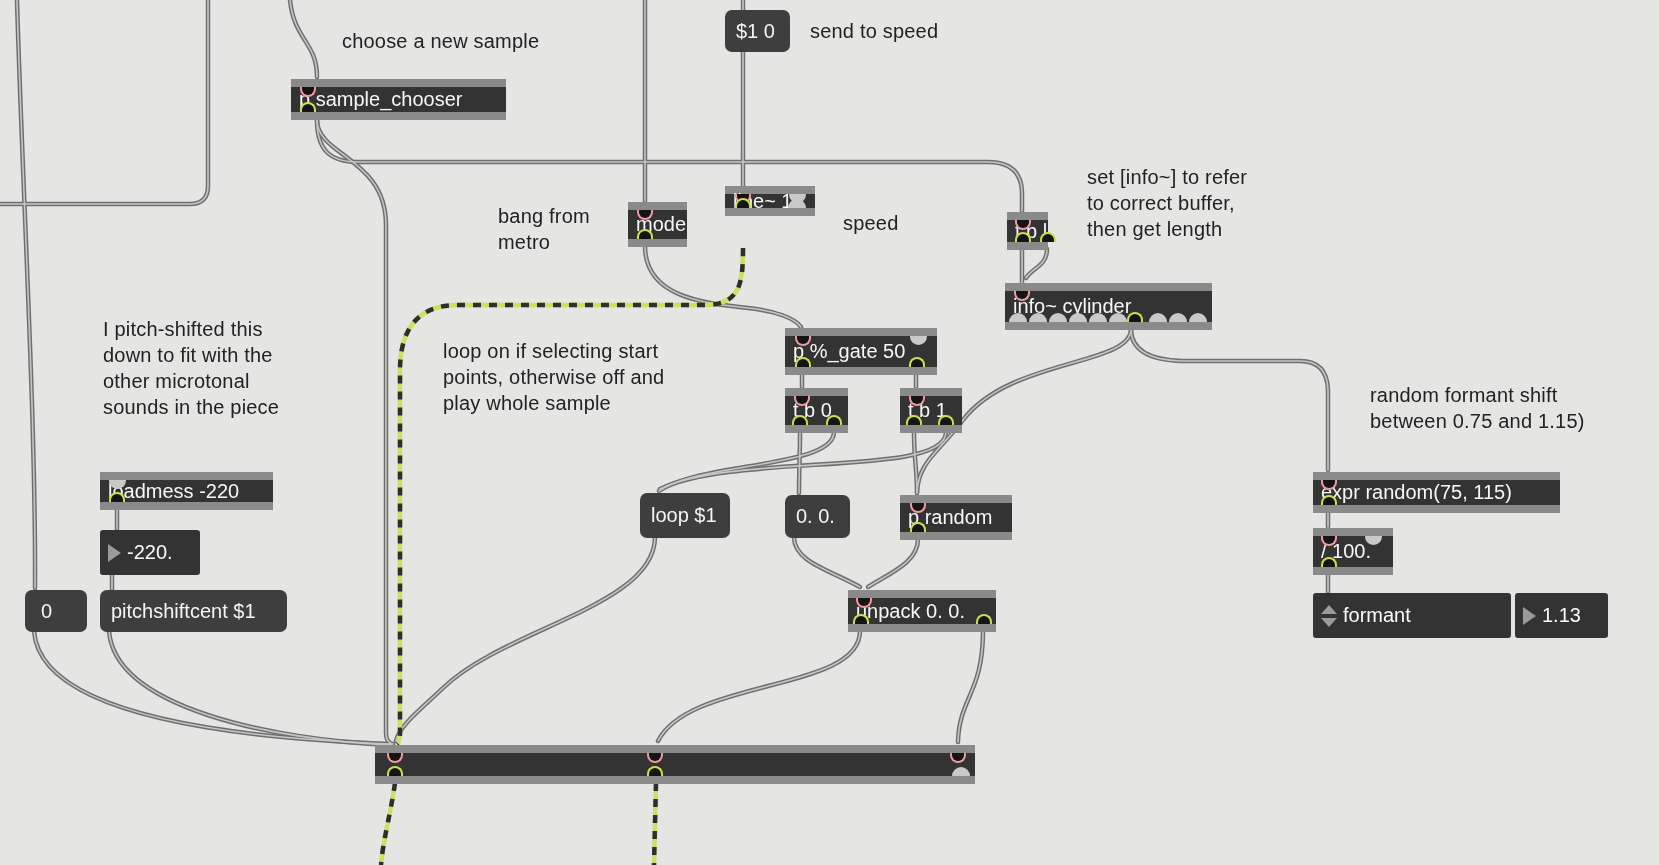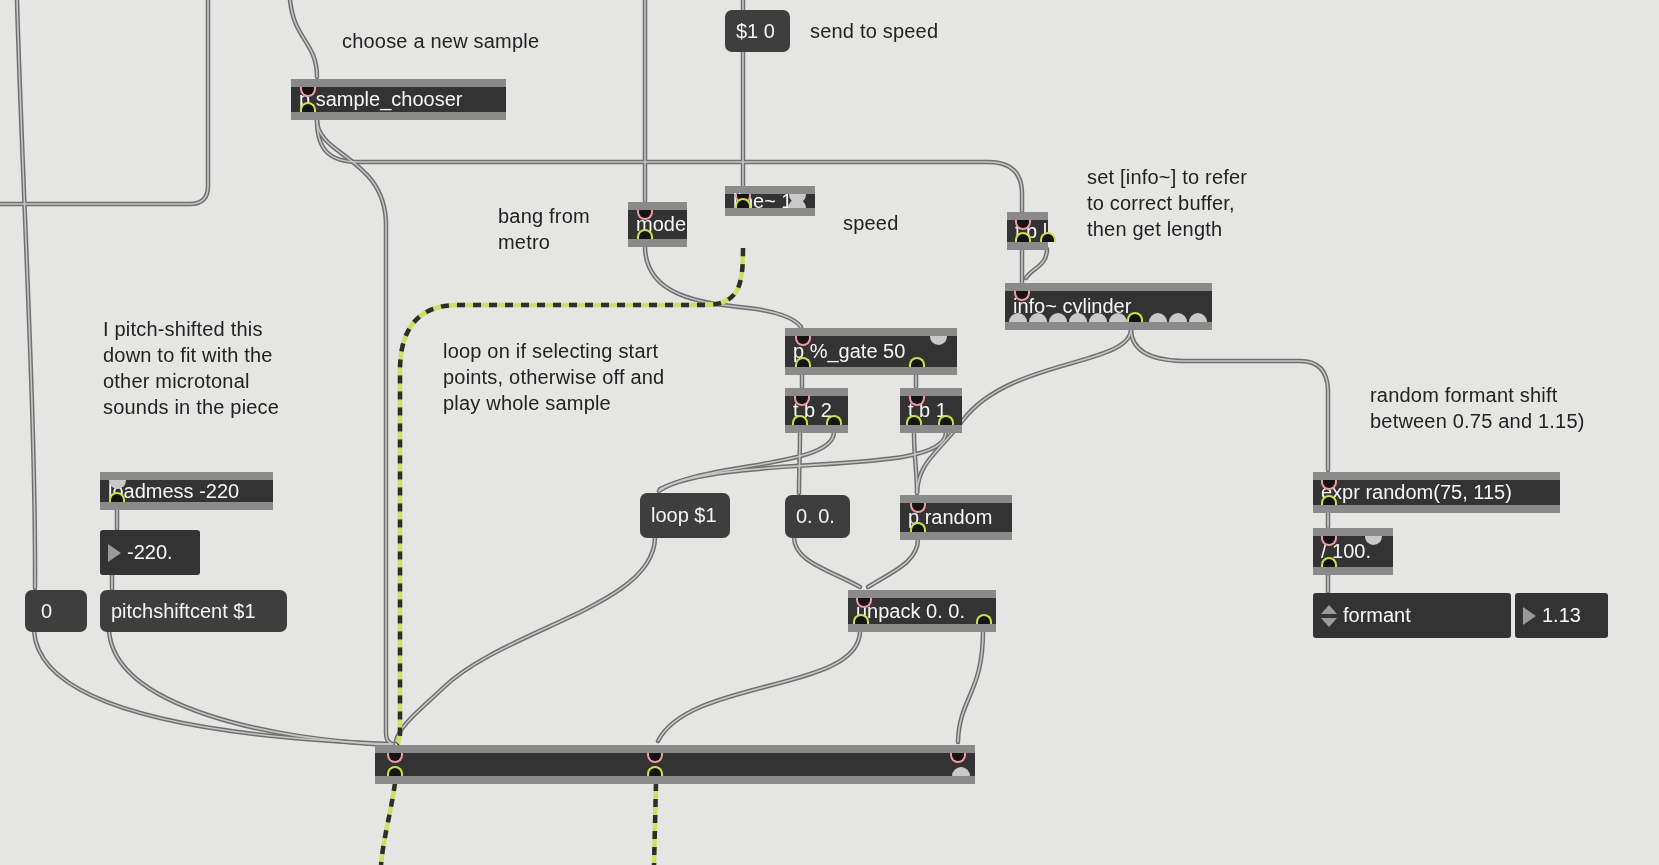--- a/index.html
+++ b/index.html
@@ -179,30 +179,30 @@
   <span class="pout-off" style="left:44px"></span>
   <span class="pout-off" style="left:64px"></span>
   <span class="pout-off" style="left:84px"></span>
   <span class="pout-off" style="left:104px"></span>
   <span class="out" style="left:122px"></span>
   <span class="pout-off" style="left:144px"></span>
   <span class="pout-off" style="left:164px"></span>
   <span class="pout-off" style="left:184px"></span>
 </div>
 
-<div class="obj" style="left:785px;top:328px;width:172px;height:47px">
+<div class="obj" style="left:785px;top:328px;width:152px;height:47px">
   <span>p %_gate 50</span>
   <span class="in" style="left:10px"></span>
   <span class="pin-off" style="right:10px"></span>
   <span class="out" style="left:10px"></span>
   <span class="out" style="left:124px"></span>
 </div>
 
 <div class="obj" style="left:785px;top:388px;width:63px;height:45px">
-  <span>t b 2</span>
+  <span>t b 0</span>
   <span class="in" style="left:9px"></span>
   <span class="out" style="left:7px"></span>
   <span class="out" style="left:41px"></span>
 </div>
 
 <div class="obj" style="left:900px;top:388px;width:62px;height:45px">
   <span>t b 1</span>
   <span class="in" style="left:9px"></span>
   <span class="out" style="left:6px"></span>
   <span class="out" style="left:38px"></span>

